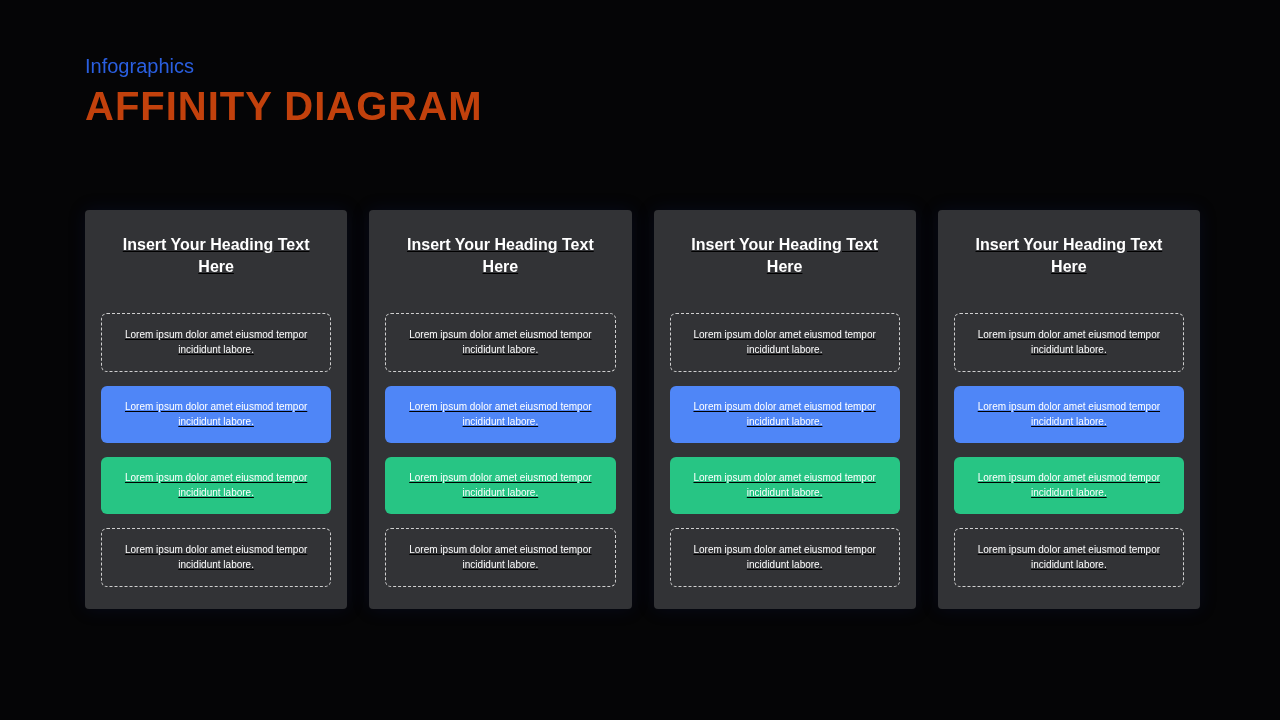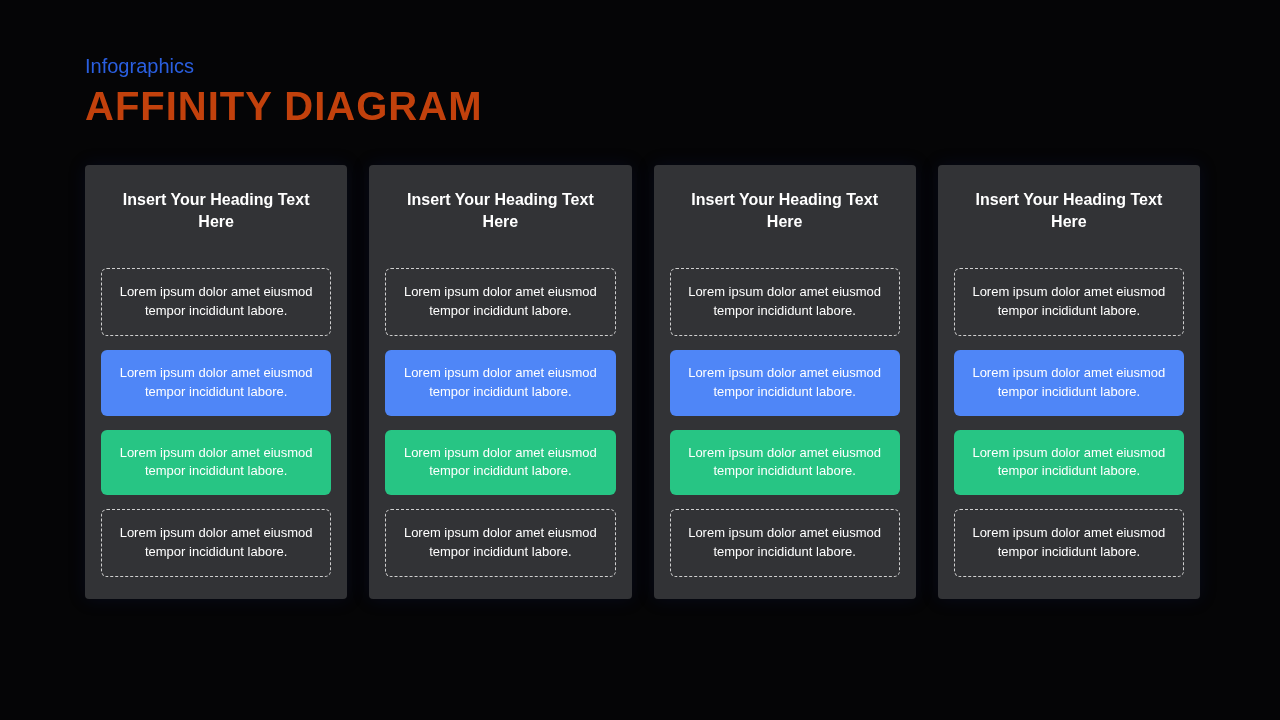--- a/index.html
+++ b/index.html
@@ -24,21 +24,22 @@
   }
   .title {
     color: #c2410c;
     font-size: 40px;
     font-weight: 700;
     letter-spacing: 1px;
   }
   .columns {
     display: flex;
     gap: 22px;
-    margin-top: 36px;
+    margin-top: 81px;
+    text-decoration: underline;
   }
   .col {
     flex: 1;
     background: #323336;
     border-radius: 4px;
     padding: 24px 16px 22px 16px;
     display: flex;
     flex-direction: column;
     box-shadow: 0 0 18px rgba(20,40,120,0.18);
   }
@@ -46,21 +47,21 @@
     color: #ffffff;
     font-size: 16px;
     font-weight: 700;
     text-align: center;
     line-height: 1.35;
     margin-bottom: 36px;
     padding: 0 6px;
   }
   .card {
     color: #ffffff;
-    font-size: 13px;
+    font-size: 10px;
     line-height: 1.45;
     text-align: center;
     padding: 14px 10px;
     border-radius: 6px;
     margin-bottom: 14px;
     font-weight: 400;
   }
   .card:last-child { margin-bottom: 0; }
   .card.dashed {
     border: 1.5px dashed #d0d0d0;

